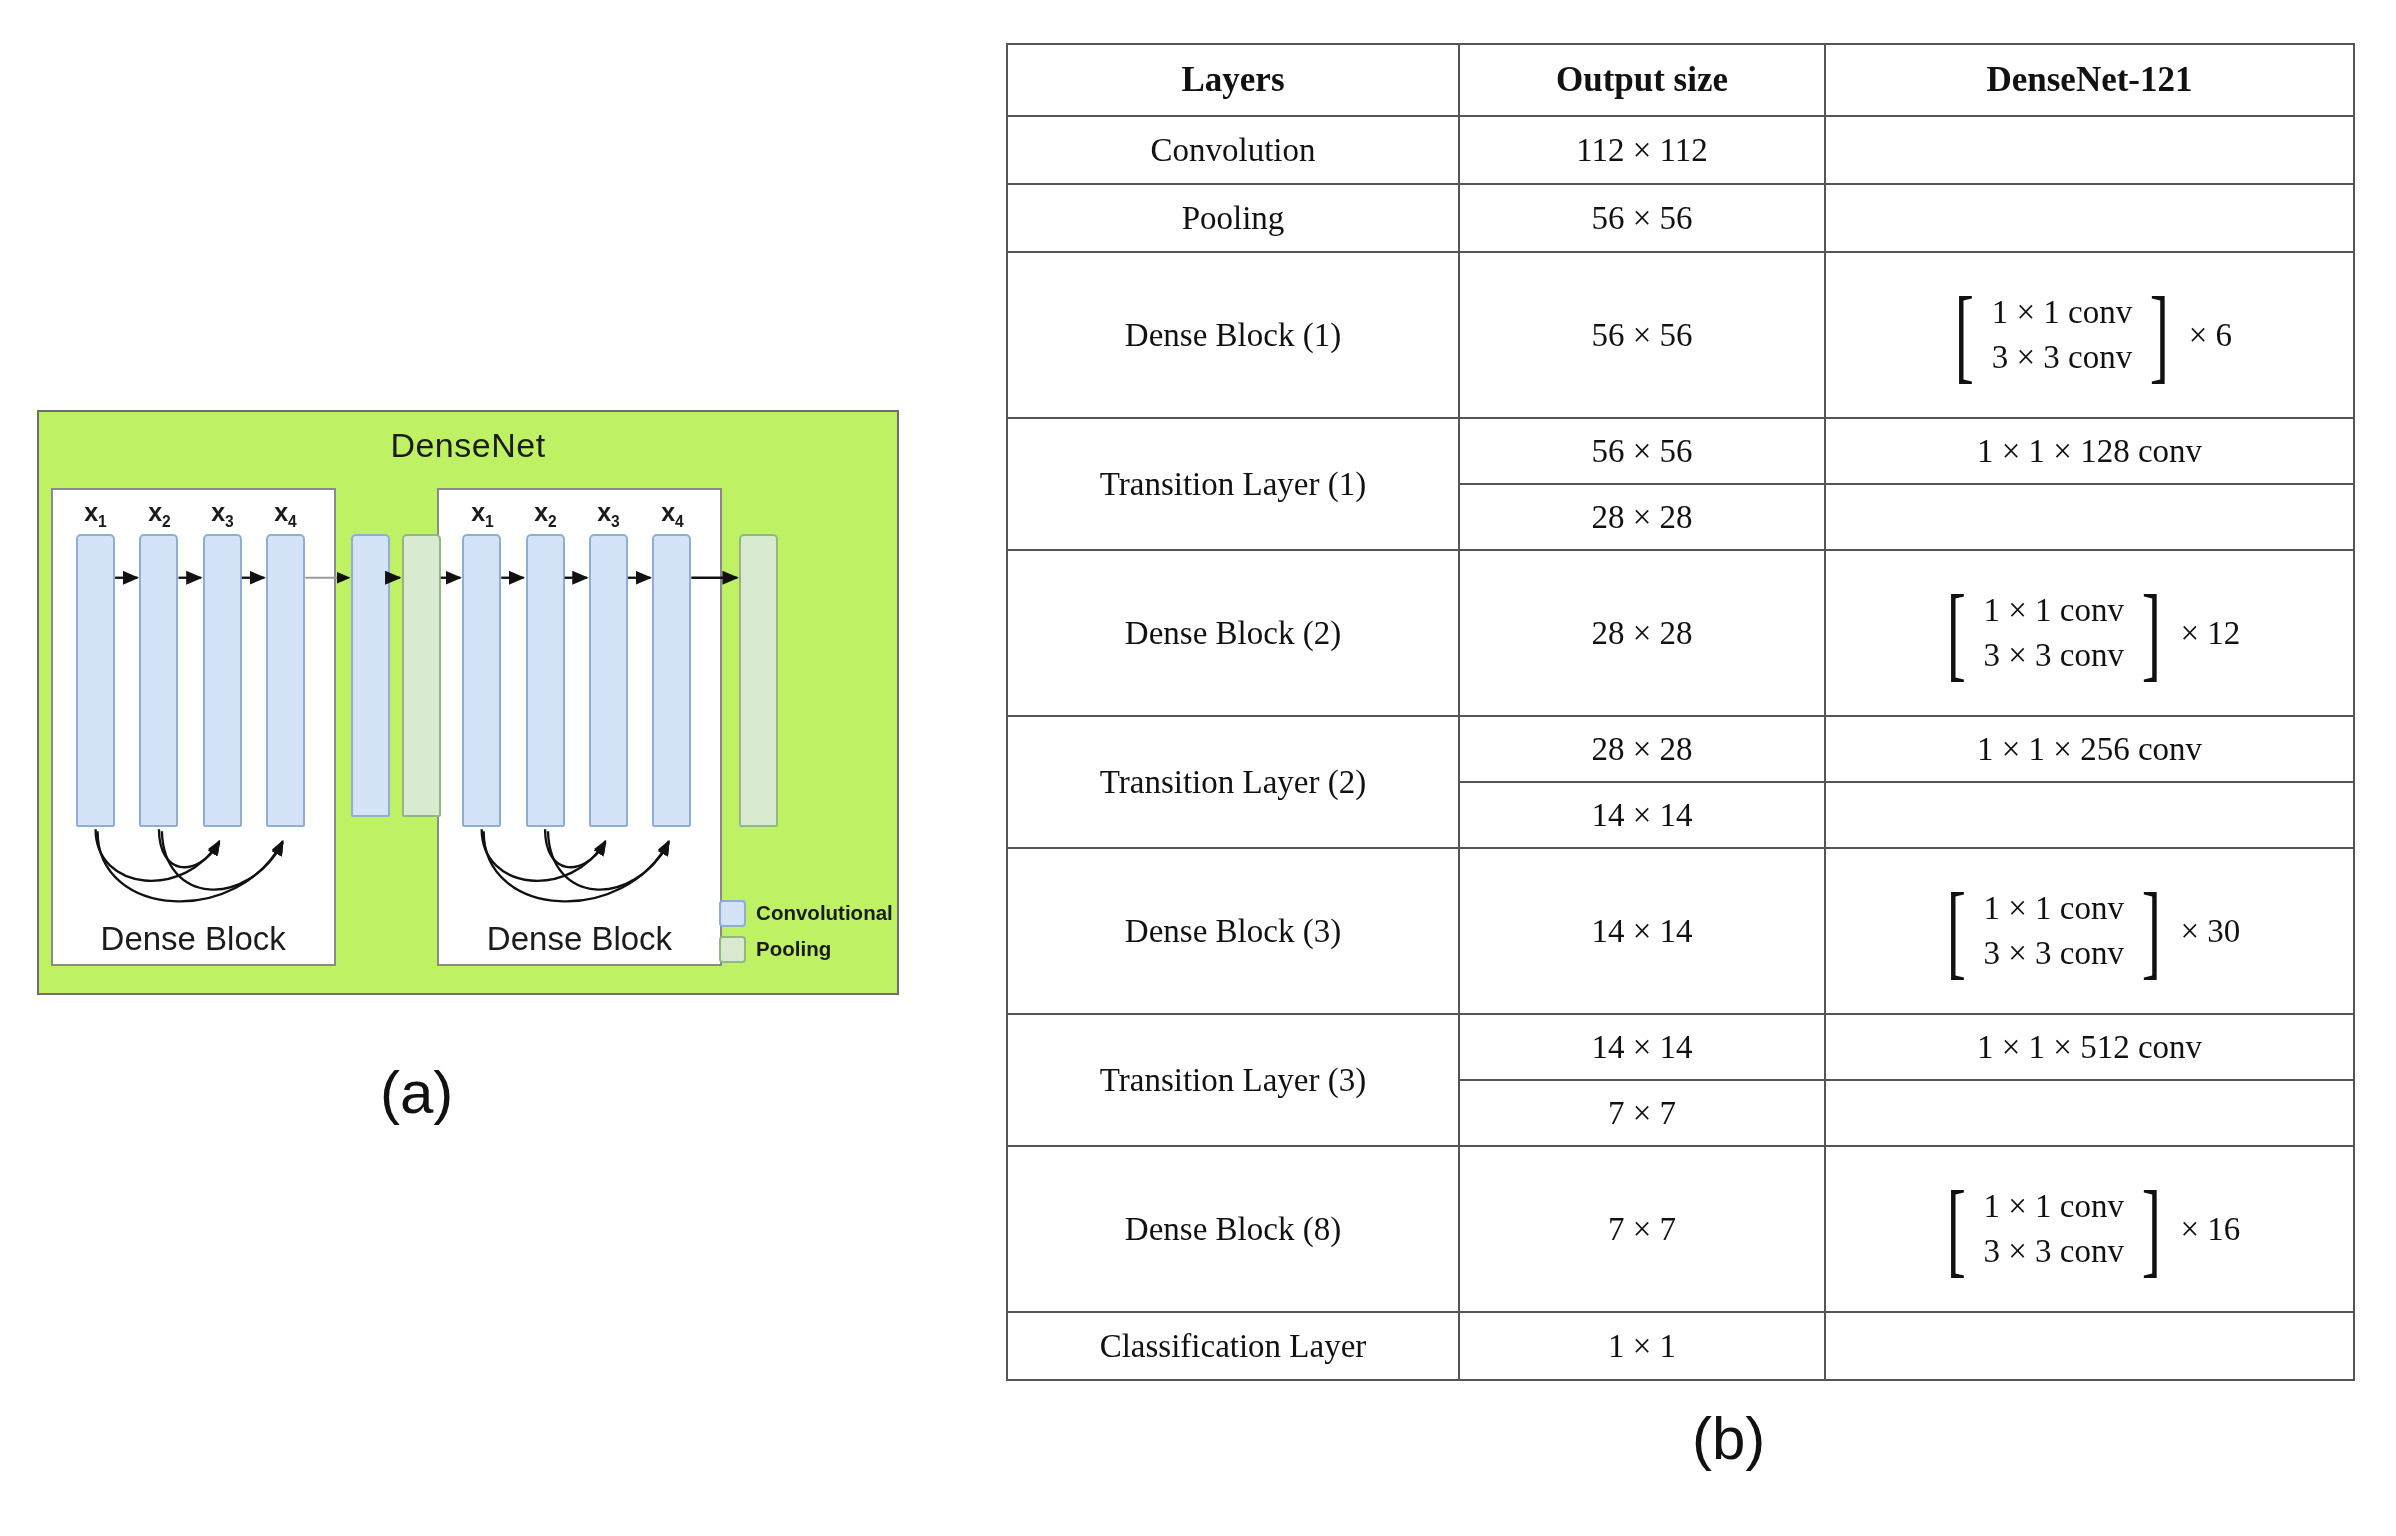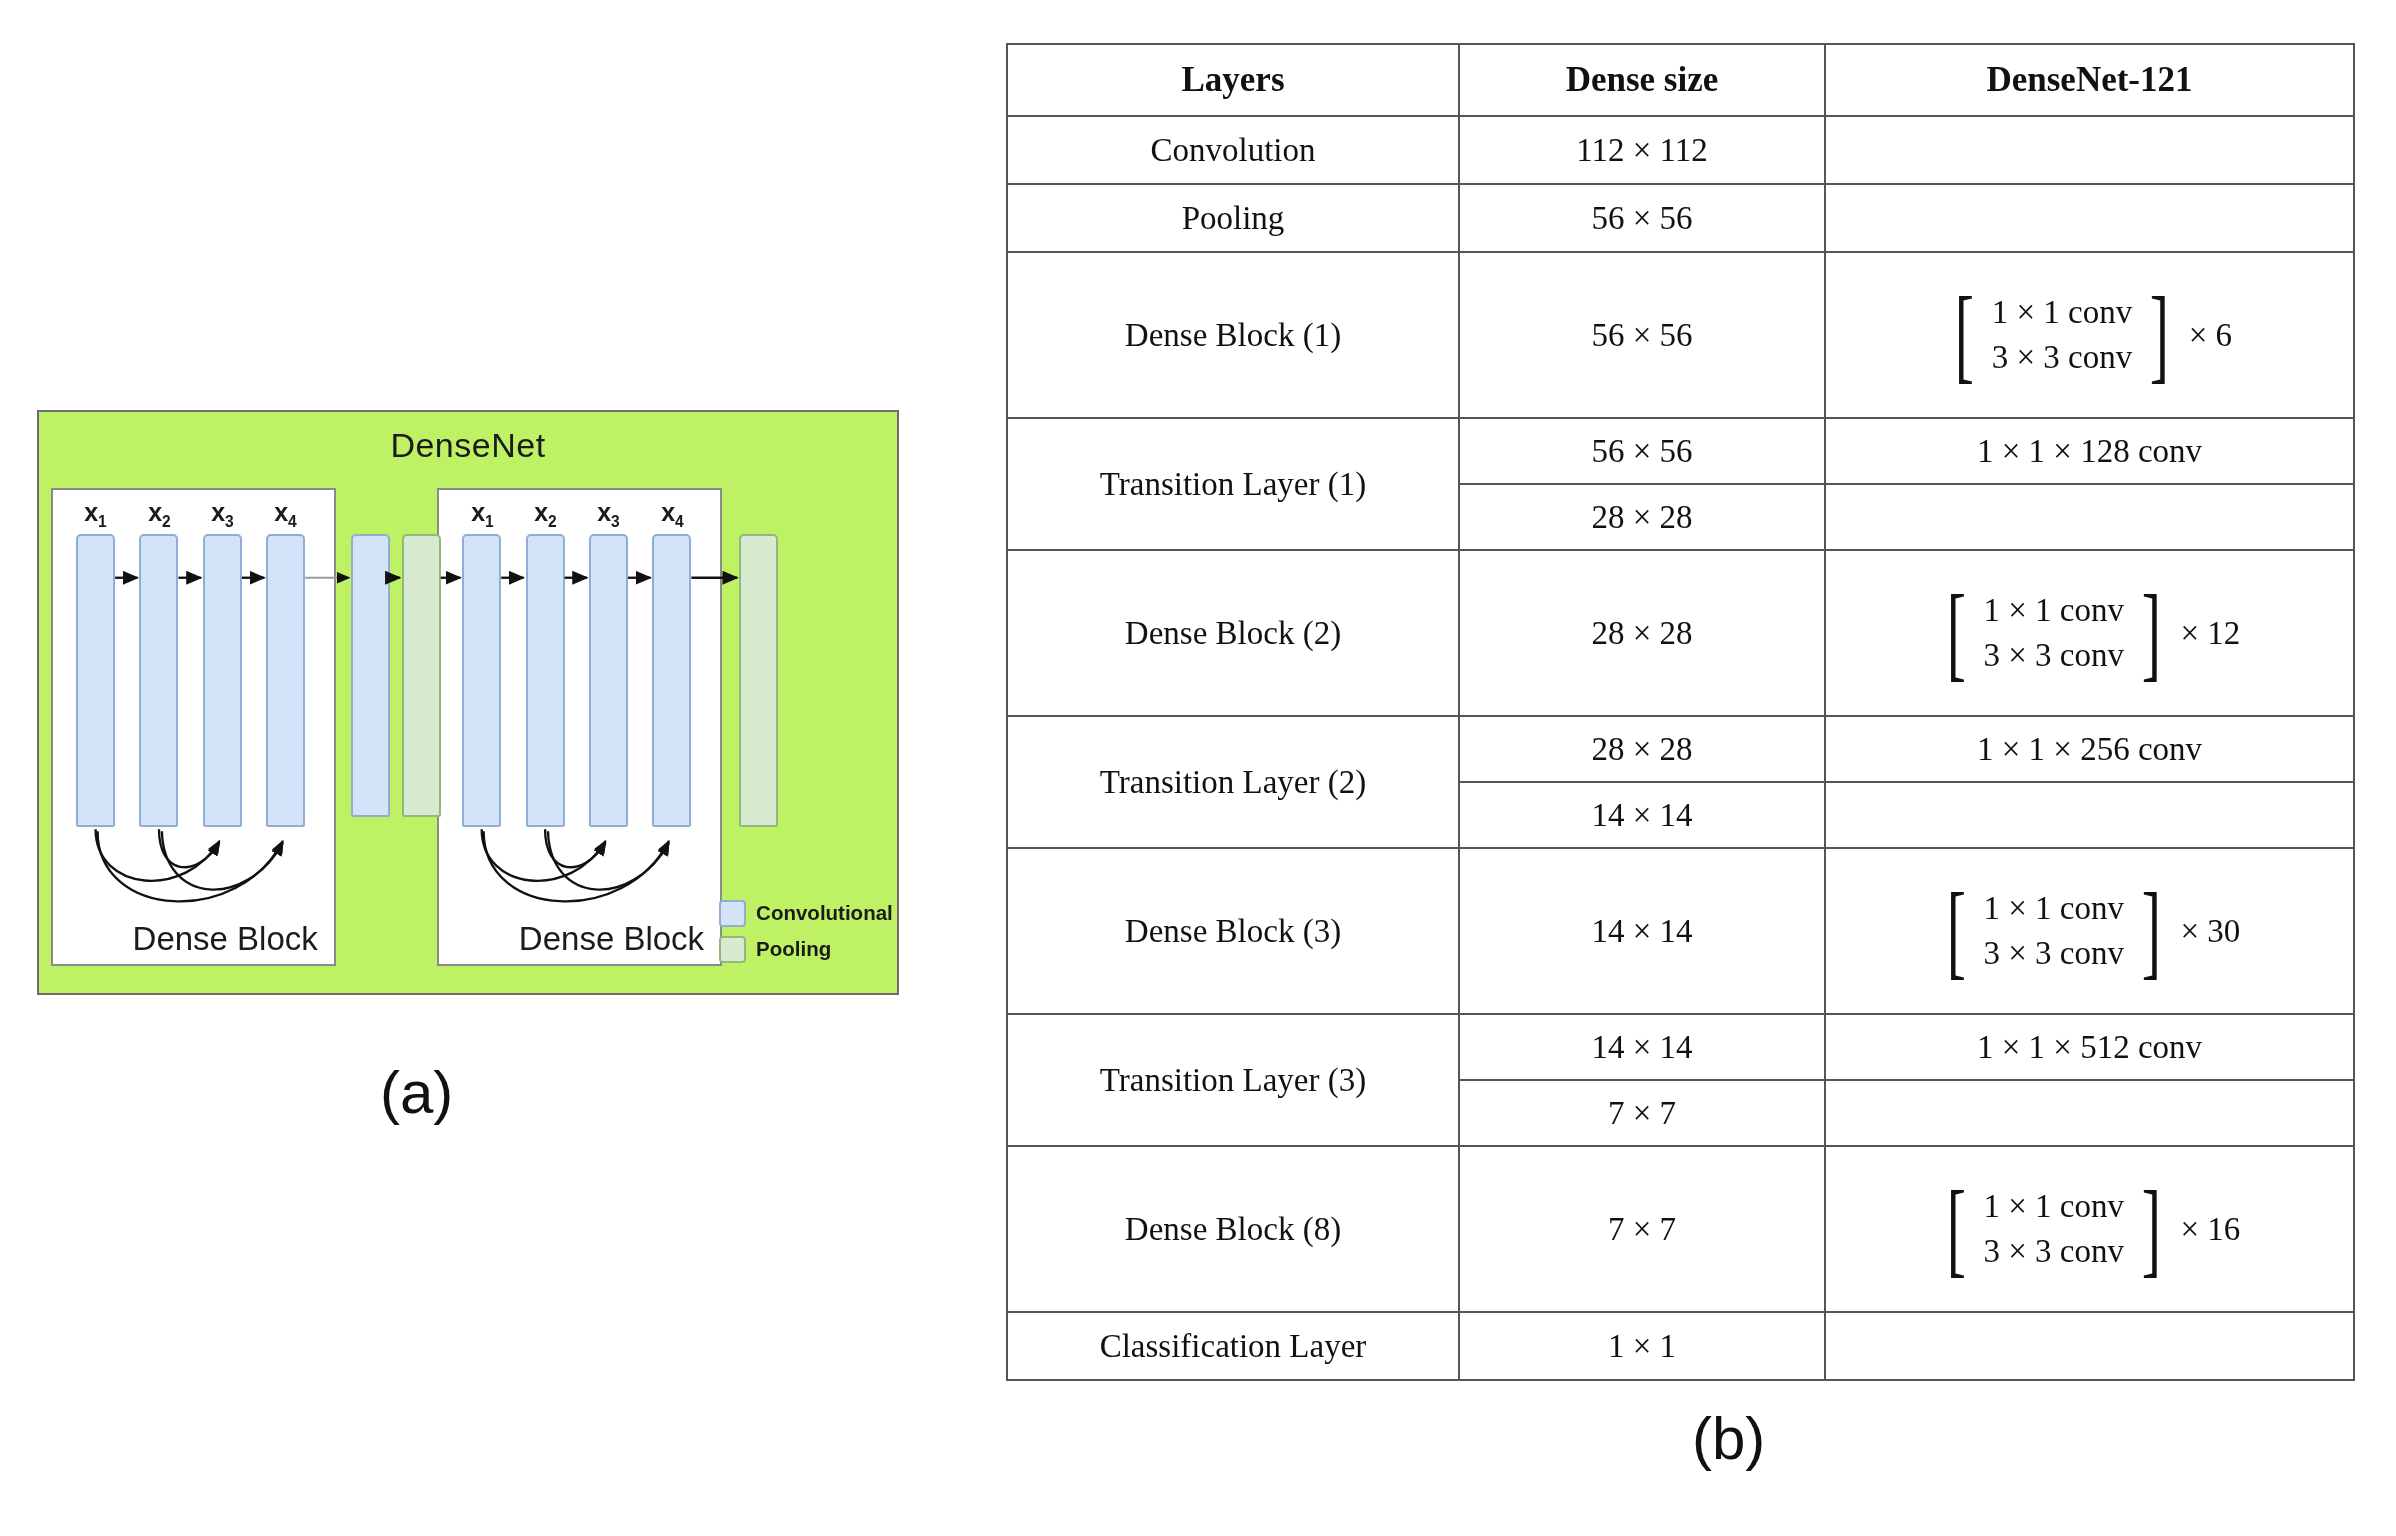--- a/index.html
+++ b/index.html
@@ -60,21 +60,20 @@
 
   .dense-block-caption {
     position: absolute;
     left: 0;
     bottom: 5.9px;
     width: 100%;
     text-align: center;
     font-family: "Liberation Sans", sans-serif;
     font-size: 33px;
     color: #1b1b1b;
-    margin-left: 32px;
   }
 
   
   .bar {
     position: absolute;
     width: 39px;
     border-radius: 4.9px 4.9px 2px 2px;
     box-sizing: border-box;
   }
   .bar.conv {
@@ -314,21 +313,21 @@
 <div id="panel-b">
   <table class="spec-table">
     <colgroup>
       <col class="c-layers">
         <col class="c-output">
         <col class="c-arch">
     </colgroup>
     <thead>
       <tr>
         <th>Layers</th>
-        <th>Dense size</th>
+        <th>Output size</th>
         <th>DenseNet-121</th>
       </tr>
     </thead>
     <tbody>
 
       <tr>
         <td class="row-simple">Convolution</td>
         <td class="row-simple">112 × 112</td>
         <td class="row-simple"></td>
       </tr>

